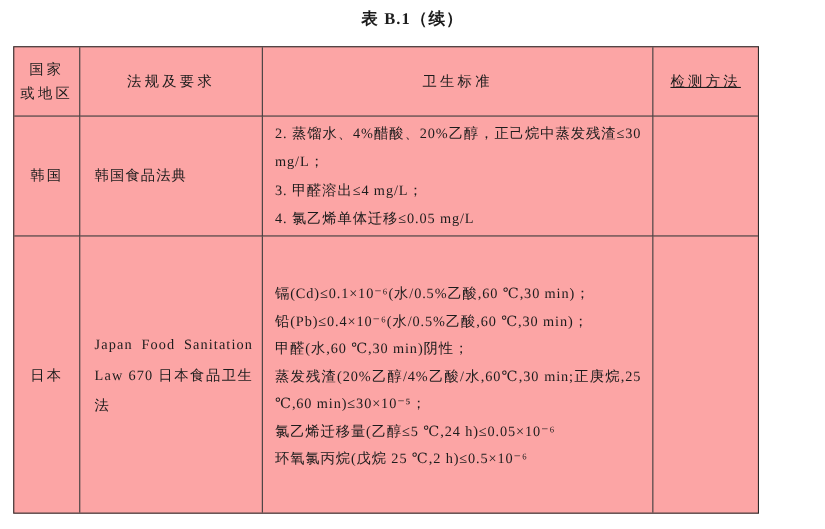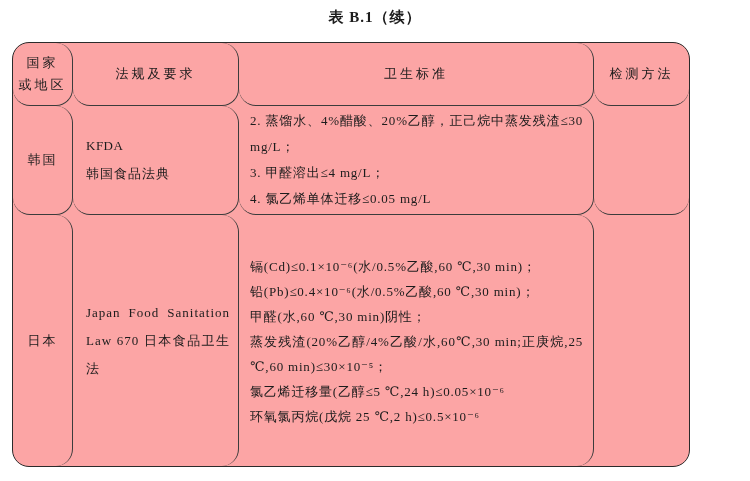--- a/index.html
+++ b/index.html
@@ -1,15 +1,15 @@
 <!DOCTYPE html>
 <html><head>
 <meta charset="utf-8">
 <style>
-  * { margin: 0; padding: 0; box-sizing: border-box; border-radius: 17px; }
+  * { margin: 0; padding: 0; box-sizing: border-box; }
   html, body { background: #ffffff; }
   body {
     width: 750px; height: 481px;
     font-family: "Liberation Serif", "DejaVu Serif", serif;
     color: #1c1c1c;
     position: relative;
     overflow: hidden;
   }
   .page { position: absolute; inset: 0; background: #fff; }
   .doc-title {
@@ -25,21 +25,21 @@
     grid-template-rows: 63px 109px 1fr;
     border: 1.5px solid #2b2b2b;
     background: #fca5a5;
   }
   .cell {
     border-right: 1px solid #3c3c3c;
     border-bottom: 1px solid #3c3c3c;
     font-size: 13px;
     overflow: hidden;
   }
-  .cell.last-col { border-right: none; }
+  .cell.last-col { border-right: none; text-decoration: underline; }
   .cell.last-row { border-bottom: none; }
   .hd {
     display: flex; flex-direction: column;
     align-items: center; justify-content: center;
     text-align: center;
     letter-spacing: 3px;
     line-height: 22px;
   }
   .vcenter {
     display: flex; flex-direction: column; justify-content: center;
@@ -74,21 +74,20 @@
     <div class="cell hd">
       <div>国家</div>
       <div>或地区</div>
     </div>
     <div class="cell hd">法规及要求</div>
     <div class="cell hd">卫生标准</div>
     <div class="cell hd last-col">检测方法</div>
 
     <div class="cell vcenter country">韩国</div>
     <div class="cell vcenter reg">
-      <div class="latin">KFDA</div>
       <div>韩国食品法典</div>
     </div>
     <div class="cell std vcenter">
       <p>2. 蒸馏水、4%醋酸、20%乙醇，正己烷中蒸发残渣≤30 mg/L；</p>
       <p>3. 甲醛溶出≤4 mg/L；</p>
       <p>4. 氯乙烯单体迁移≤0.05 mg/L</p>
     </div>
     <div class="cell last-col"></div>
 
     <div class="cell last-row vcenter country">日本</div>

